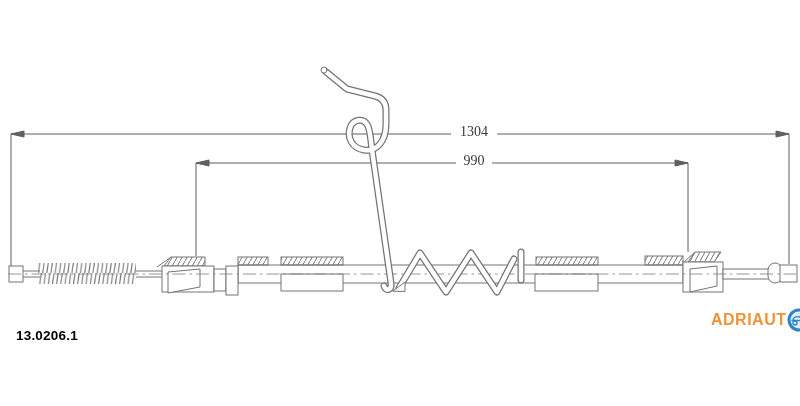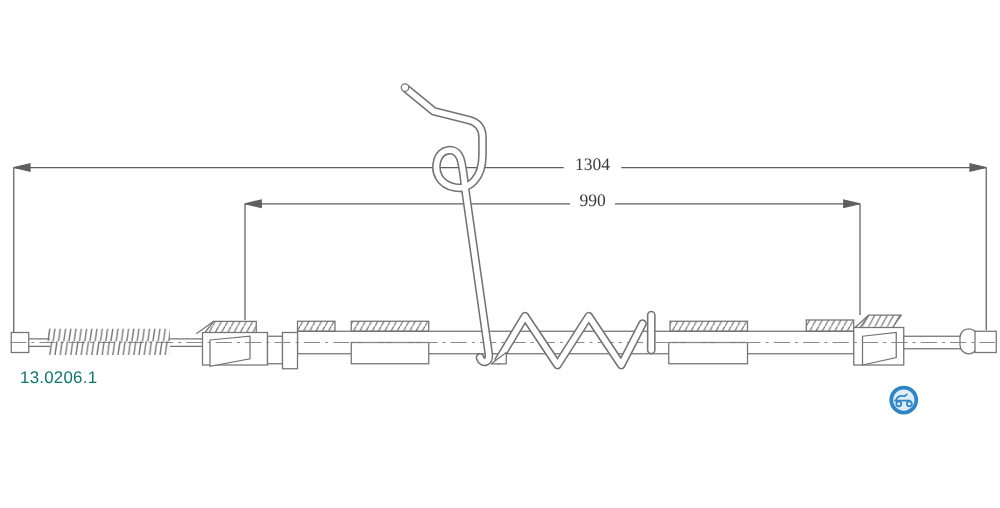--- a/index.html
+++ b/index.html
@@ -6,22 +6,22 @@
   body{
     width:800px;height:406px;position:relative;overflow:hidden;
     background:#ffffff;font-family:"Liberation Sans",sans-serif;
   }
   .stage{position:absolute;left:0;top:0;width:800px;height:406px;}
   svg text.dim{
     font-family:"Liberation Serif",serif;
     font-size:14px;fill:#3a3a3a;
   }
   .part-number{
-    position:absolute;left:16px;top:294px;
-    font-size:13.5px;font-weight:normal;color:#0f766e;letter-spacing:0.2px;
+    position:absolute;left:16px;top:328px;
+    font-size:13.5px;font-weight:bold;color:#000000;letter-spacing:0.2px;
   }
   .logo{
     position:absolute;left:711px;top:306px;height:28px;
     display:flex;align-items:center;
   }
   .logo-text{
     font-size:16px;font-weight:bold;color:#ee9338;
     letter-spacing:0.5px;line-height:28px;
   }
   .logo-emblem{display:inline-block;width:26px;height:26px;margin-left:-1px;}
@@ -129,20 +129,21 @@
              C353,119 364,117 368,126 C370,131 371,140 372,150
              L391,283 C392,290 386,292 384,286" stroke="#ffffff" stroke-width="4.5"></path>
     <circle cx="324" cy="70" r="3" fill="#ffffff" stroke="#747474" stroke-width="1"></circle>
     <polygon points="393,291 405,282 405,291" fill="#ffffff" stroke="#747474" stroke-width="1"></polygon>
   </g>
 </svg>
 
 <div class="part-number">13.0206.1</div>
 
 <div class="logo">
+  <span class="logo-text">ADRIAUT</span>
   <span class="logo-emblem">
     <svg viewBox="0 0 26 26" width="26" height="26">
       <circle cx="13" cy="13" r="10" fill="#ddeefa" stroke="#2f86c7" stroke-width="3"></circle>
       <g stroke="#2f86c7" fill="none" stroke-width="1.4" stroke-linecap="round">
         <circle cx="9" cy="16" r="2"></circle>
         <circle cx="17.5" cy="16" r="2"></circle>
         <path d="M6.5,13.5 Q8.5,8.5 13.5,10 L15.5,8.5 M6,13.5 L18,13.5"></path>
       </g>
     </svg>
   </span>

